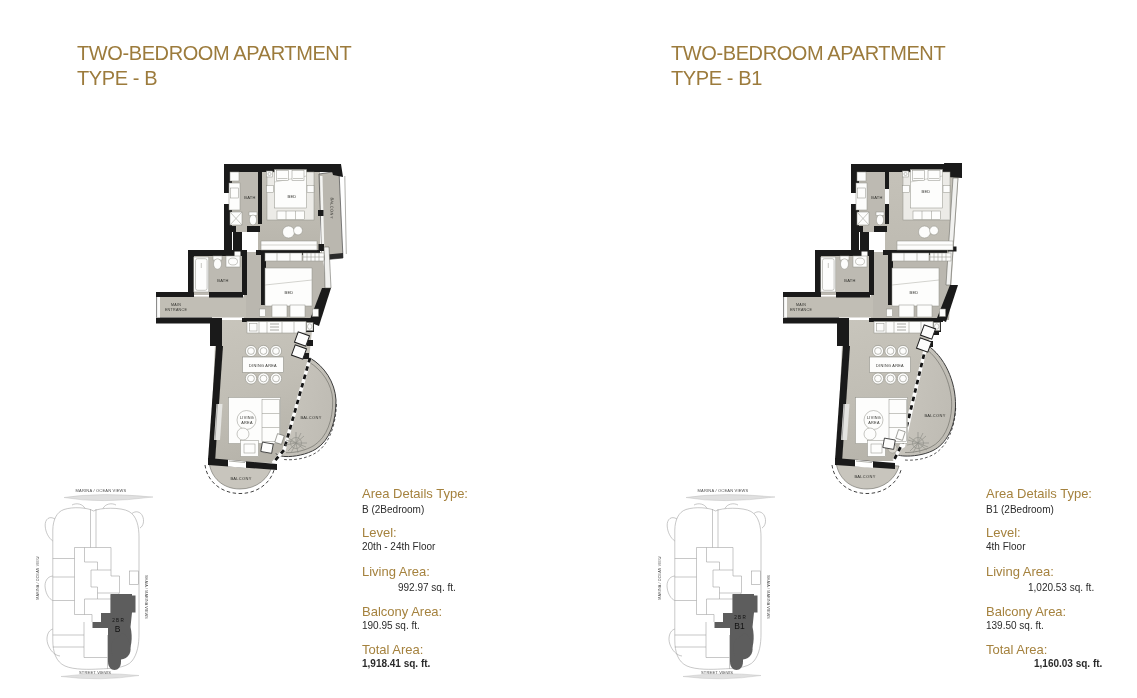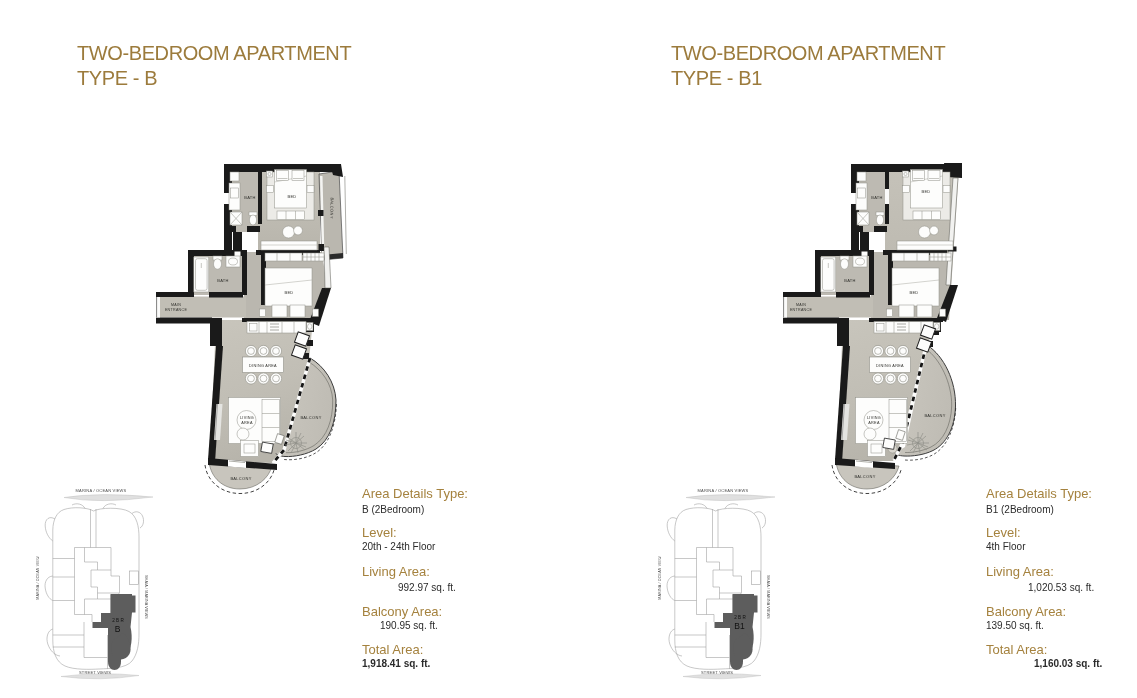--- a/index.html
+++ b/index.html
@@ -20,21 +20,21 @@
 
 <div class="title" style="left:671px;top:41px;">TWO-BEDROOM APARTMENT<br>TYPE - B1</div>
 
 <div class="lbl" style="left:362px;top:486.6px;">Area Details Type:</div>
 <div class="val" style="left:362px;top:504.7px;">B (2Bedroom)</div>
 <div class="lbl" style="left:362px;top:526.4px;">Level:</div>
 <div class="val" style="left:362px;top:542.3px;">20th - 24th Floor</div>
 <div class="lbl" style="left:362px;top:565px;">Living Area:</div>
 <div class="val" style="left:362px;top:582.5px;margin-left:36px;">992.97 sq. ft.</div>
 <div class="lbl" style="left:362px;top:604.8px;">Balcony Area:</div>
-<div class="val" style="left:362px;top:621px;margin-left:18px;">190.95 sq. ft.</div>
+<div class="val" style="left:362px;top:621px;">190.95 sq. ft.</div>
 <div class="lbl" style="left:362px;top:643.4px;">Total Area:</div>
 <div class="val" style="left:362px;top:659.3px;font-weight:bold;">1,918.41 sq. ft.</div>
 
 <div class="lbl" style="left:986px;top:486.6px;">Area Details Type:</div>
 <div class="val" style="left:986px;top:504.7px;">B1 (2Bedroom)</div>
 <div class="lbl" style="left:986px;top:526.4px;">Level:</div>
 <div class="val" style="left:986px;top:542.3px;">4th Floor</div>
 <div class="lbl" style="left:986px;top:565px;">Living Area:</div>
 <div class="val" style="left:1028px;top:582.5px;">1,020.53 sq. ft.</div>
 <div class="lbl" style="left:986px;top:604.8px;">Balcony Area:</div>

